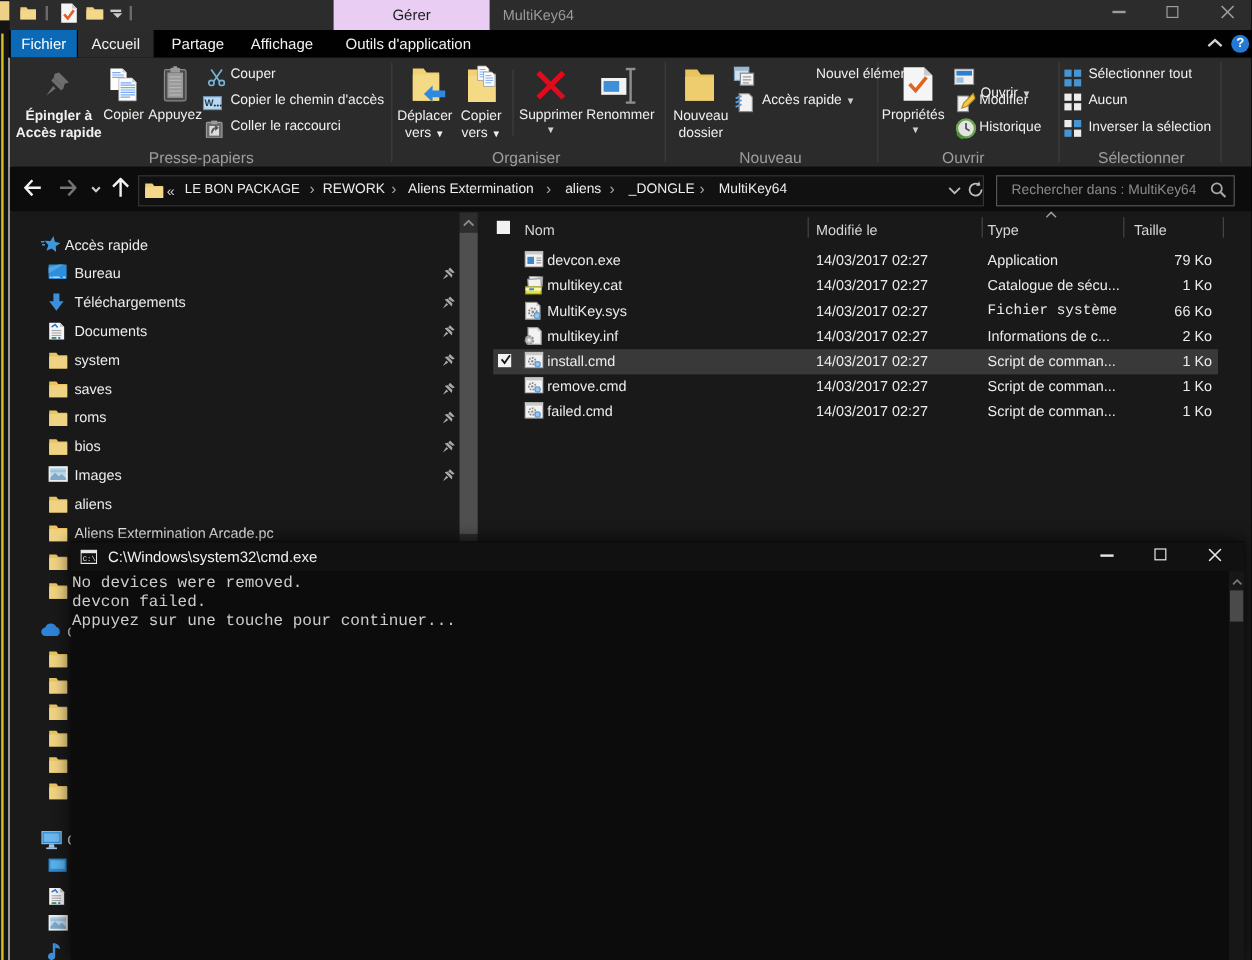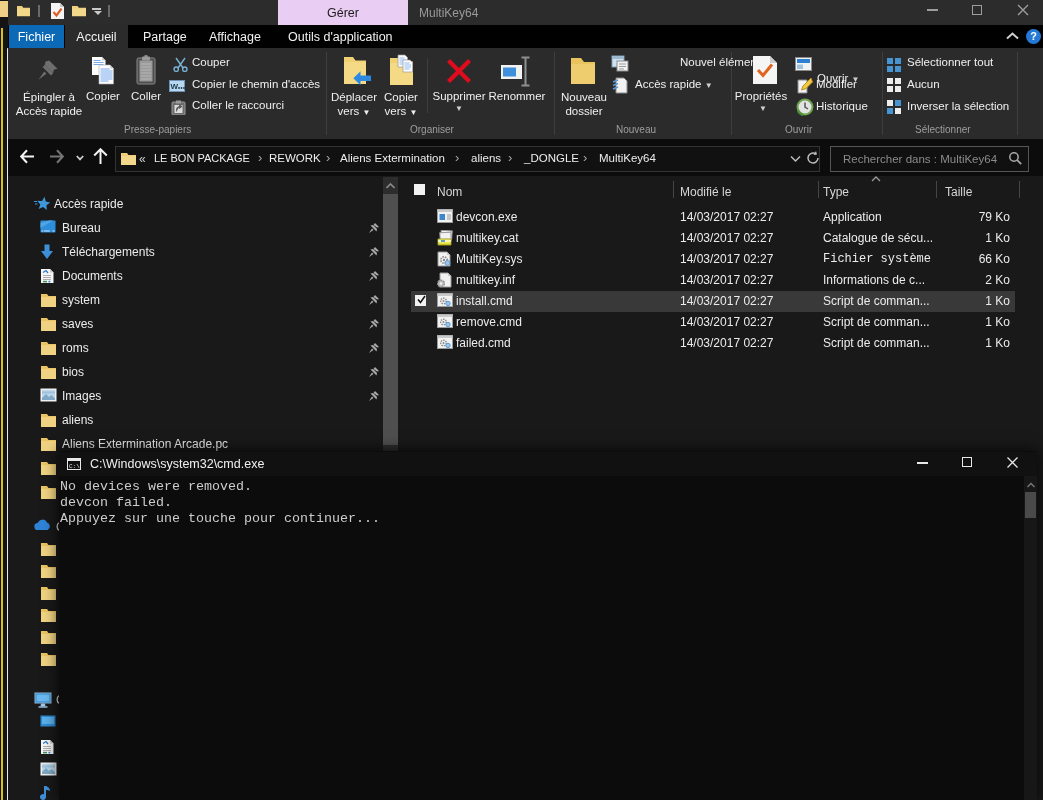--- a/index.html
+++ b/index.html
@@ -1,19 +1,19 @@
 <!DOCTYPE html>
 <html><head>
 <meta charset="utf-8">
 <style>
 * { margin:0; padding:0; box-sizing:border-box; }
 html,body { width:1043px; height:800px; background:#000; overflow:hidden; }
 body { font-family:"Liberation Sans",sans-serif; font-size:12px; color:#e8e8e8; position:relative; }
 .a { position:absolute; }
-.lbl { color:#9e9e9e; font-size:10px; }
+.lbl { color:#9e9e9e; font-size:13px; }
 .sep { position:absolute; width:1px; background:#3e3e3e; }
 svg { display:block; }
 </style>
 </head>
 <body>
 
 <div class="a" style="left:0;top:0;width:8px;height:800px;background:#141414;"></div>
 <div class="a" style="left:1px;top:28px;width:2px;height:772px;background:#d8c021;"></div>
 <div class="a" style="left:7px;top:48px;width:2px;height:752px;background:#e9e9e9;border-top-right-radius:2px;"></div>
 
@@ -66,21 +66,21 @@
 <div class="sep" style="left:554px;top:52px;height:83px;"></div>
 <div class="sep" style="left:731px;top:52px;height:83px;"></div>
 <div class="sep" style="left:882px;top:52px;height:83px;"></div>
 <div class="sep" style="left:1017px;top:52px;height:83px;"></div>
 
 <svg class="a" style="left:37px;top:59px;" width="22" height="22" viewBox="0 0 22 22">
     <path d="M12.2 1.5l8.3 8.3-3.6 0.9-0.9 3.6-8.3-8.3 0.9-3.6z" fill="#6e6e6e"></path>
     <path d="M7.7 5.9l8.4 8.4-2.1 2.1-8.4-8.4z" fill="#6e6e6e"></path>
     <path d="M7.3 12.6l2.1 2.1-8 6.1z" fill="#6e6e6e"></path>
   </svg>
-<div class="a" style="left:0px;top:90px;width:98px;text-align:center;color:#f0f0f0;line-height:14px;white-space:nowrap;font-size:11.5px;">Épingler à<br>Accès rapide</div>
+<div class="a" style="left:0px;top:90px;width:98px;text-align:center;color:#f0f0f0;line-height:14px;white-space:nowrap;font-size:11.5px;font-weight:bold;">Épingler à<br>Accès rapide</div>
 
 <svg class="a" style="left:91px;top:56px;" width="25" height="29" viewBox="0 0 25 29">
     <path d="M1 1h10l3.5 3.5V19H1z" fill="#fdfdfd"></path>
     <path d="M11 1l3.5 3.5H11z" fill="#cfcfcf"></path>
     <g stroke="#76a9ee" stroke-width="1">
       <path d="M2.5 4.5h7M2.5 6.5h10M2.5 8.5h10"></path>
     </g>
     <path d="M8 9h11l3.5 3.5V28H8z" fill="#fdfdfd" stroke="#b0b0b0" stroke-width="0.6"></path>
     <path d="M19 9l3.5 3.5H19z" fill="#cfcfcf"></path>
     <g stroke="#76a9ee" stroke-width="1">
@@ -91,21 +91,21 @@
 
 <svg class="a" style="left:136px;top:55px;" width="20" height="30" viewBox="0 0 20 30">
     <rect x="1" y="3" width="18" height="26" rx="1.5" fill="#4d4d4d" stroke="#8a8a8a"></rect>
     <rect x="3.5" y="5.5" width="13" height="21" fill="#9a9a9a"></rect>
     <g stroke="#b5b5b5">
       <path d="M5 9h10M5 12h10M5 15h10M5 18h10M5 21h10M5 24h10"></path>
     </g>
     <rect x="6" y="1.5" width="8" height="4" rx="1" fill="#9a9a9a"></rect>
     <rect x="8.5" y="0.2" width="3" height="2.5" fill="#9a9a9a"></rect>
   </svg>
-<div class="a" style="left:116px;top:90px;width:60px;text-align:center;color:#f0f0f0;font-size:11.5px;">Coller</div>
+<div class="a" style="left:116px;top:90px;width:60px;text-align:center;color:#f0f0f0;font-size:11.5px;">Appuyez</div>
 
 <svg class="a" style="left:173px;top:57px;" width="15" height="15" viewBox="0 0 15 15">
     <g stroke="#77b3d4" fill="none" stroke-width="1.4">
       <path d="M3 1l7 10M12 1L5 11"></path>
       <circle cx="3.2" cy="12.2" r="2.2"></circle>
       <circle cx="11.8" cy="12.2" r="2.2"></circle>
     </g>
   </svg>
 <div class="a" style="left:192px;top:56px;color:#f0f0f0;font-size:11.5px;">Couper</div>
 <svg class="a" style="left:169px;top:80px;" width="16" height="12" viewBox="0 0 16 12">

